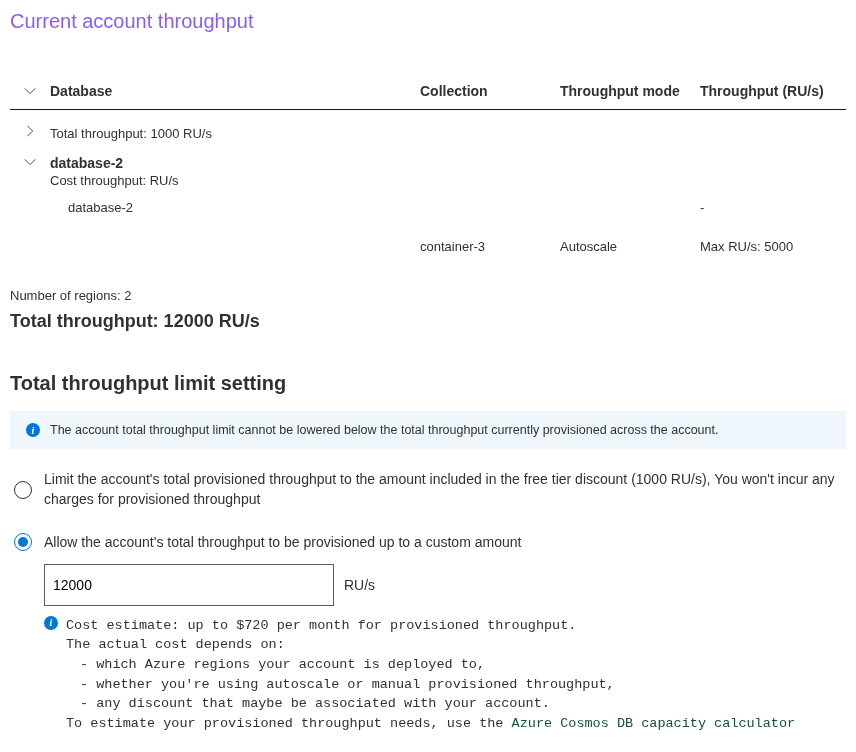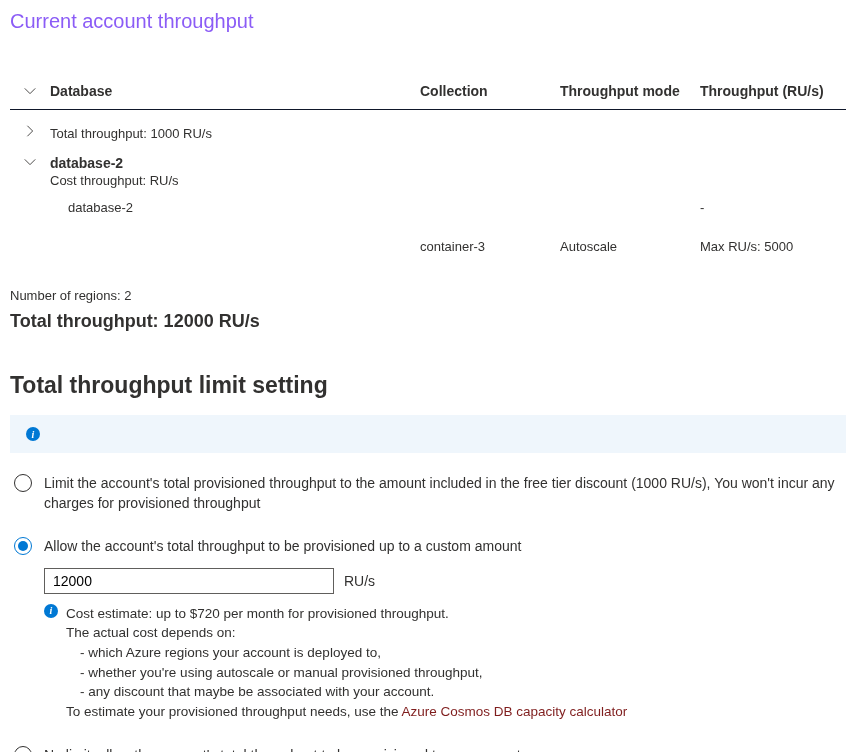--- a/index.html
+++ b/index.html
@@ -15,21 +15,21 @@
       padding: 10px;
       width: 856px;
     }
     h2.page-title {
       font-size: 20px;
       font-weight: 400;
       margin-bottom: 40px;
       color: #8b5cf6;
     }
     h2.section-title {
-      font-size: 23px;
+      font-size: 20px;
       font-weight: 600;
       margin-top: 40px;
       margin-bottom: 16px;
       color: #323130;
     }
     .table {
       width: 100%;
     }
     .table-header {
       display: flex;
@@ -112,21 +112,21 @@
       font-weight: bold;
       display: inline-flex;
       align-items: center;
       justify-content: center;
       flex-shrink: 0;
       font-style: italic;
       font-family: Georgia, serif;
     }
     .radio-option {
       display: flex;
-      align-items: flex-start;
+      align-items: center;
       gap: 12px;
       margin-bottom: 22px;
       padding-left: 4px;
     }
     .radio-circle {
       width: 18px;
       height: 18px;
       border-radius: 50%;
       border: 1px solid #323130;
       flex-shrink: 0;
@@ -158,43 +158,44 @@
     .input-row {
       display: flex;
       align-items: center;
       gap: 10px;
       margin-bottom: 10px;
     }
     .text-input {
       width: 290px;
       height: 16px;
       border: 1px solid #605e5c;
-      padding: 12px 8px;
+      padding: 20px 8px;
       font-size: 14px;
       font-family: inherit;
     }
     .unit {
       font-size: 14px;
       text-align: right;
     }
     .cost-estimate {
       display: flex;
       align-items: flex-start;
       gap: 8px;
       font-size: 13.5px;
       line-height: 1.45;
     }
     .cost-text {
       flex: 1;
+      font-family: Liberation Mono, monospace;
     }
     .indent-line {
       padding-left: 14px;
     }
     .link {
-      color: #7f1d1d;
+      color: #14532d;
       text-decoration: none;
       cursor: pointer;
       text-align: right;
     }
   </style>
 </head>
 <body>
 
 <h2 class="page-title">Current account throughput</h2>
 
@@ -251,20 +252,21 @@
   </div>
 </div>
 
 <div class="regions">Number of regions: 2</div>
 <div class="total-throughput">Total throughput: 12000 RU/s</div>
 
 <h2 class="section-title">Total throughput limit setting</h2>
 
 <div class="info-banner">
   <span class="info-icon">i</span>
+  <span>The account total throughput limit cannot be lowered below the total throughput currently provisioned across the account.</span>
 </div>
 
 <div class="radio-option">
   <div class="radio-circle"></div>
   <div class="radio-label">Limit the account's total provisioned throughput to the amount included in the free tier discount (1000 RU/s), You won't incur any charges for provisioned throughput</div>
 </div>
 
 <div class="radio-option">
   <div class="radio-circle selected"></div>
   <div class="radio-label">Allow the account's total throughput to be provisioned up to a custom amount</div>

